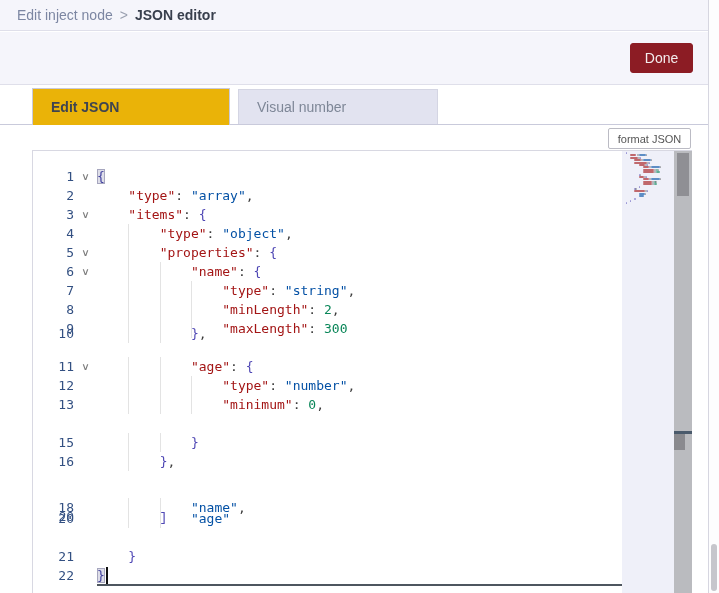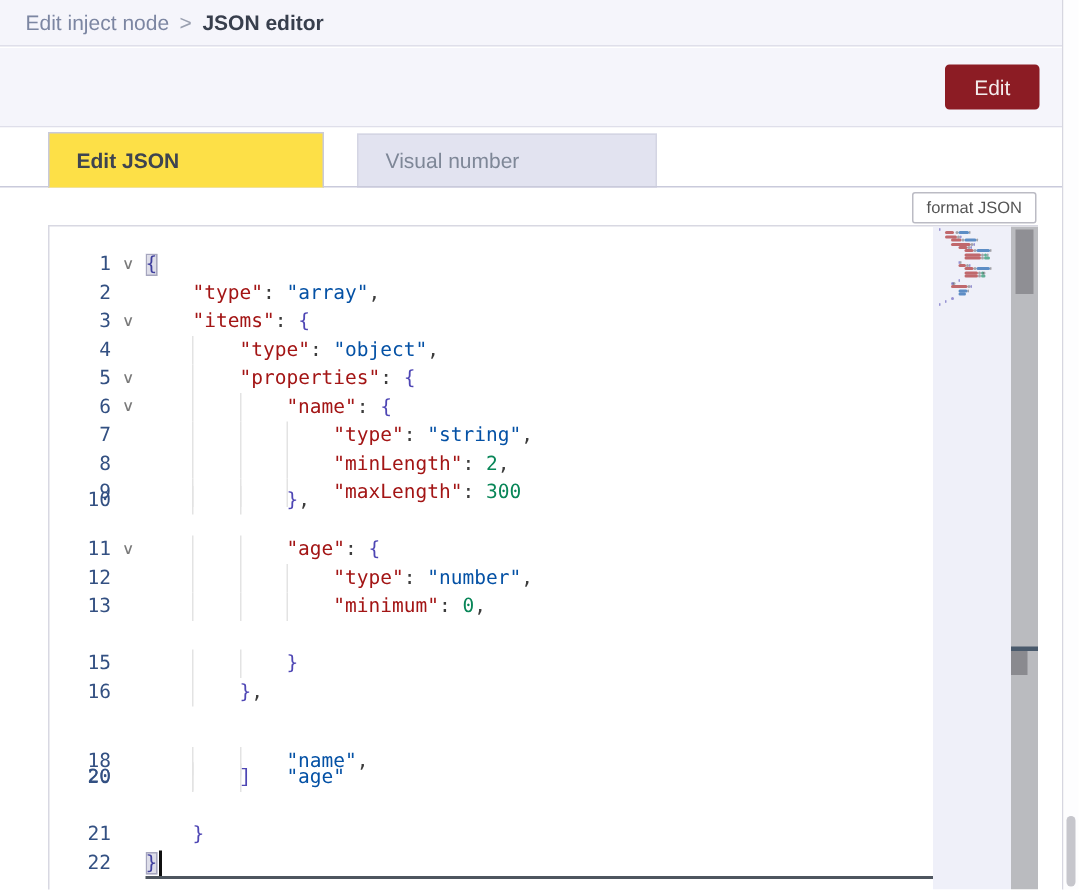--- a/index.html
+++ b/index.html
@@ -22,21 +22,21 @@
   
   .action-bar{position:absolute;left:0;top:32px;width:100%;height:52px;background:#F5F5FB;border-bottom:1px solid #DFDFEA;}
   .btn{position:absolute;top:11px;height:30px;box-sizing:border-box;font-size:14px;display:flex;align-items:center;justify-content:center;border-radius:3px;cursor:pointer;}
   .btn-cancel{left:543px;width:72px;background:#fff;border:1px solid #CDCDD7;color:#8A93A3;}
   .btn-done{left:630px;width:63px;background:var(--done-bg,#8C1C24);border:1px solid var(--done-bg,#8C1C24);color:#F3ECEC;}
 
   
   .content{position:absolute;left:0;top:85px;width:100%;height:508px;background:#fff;}
   .tabline{position:absolute;left:0;top:39px;width:100%;height:1px;background:#C9CADB;z-index:1;}
   .tab{position:absolute;box-sizing:border-box;display:flex;align-items:center;padding-left:18px;font-size:14px;cursor:pointer;}
-  .tab-active{left:32px;top:3px;width:184px;height:37px;background:#fde047;border:1px solid #C9CADB;border-bottom:none;color:#3E4450;font-weight:bold;z-index:2;}
+  .tab-active{left:32px;top:3px;width:198px;height:37px;background:#eab308;border:1px solid #C9CADB;border-bottom:none;color:#3E4450;font-weight:bold;z-index:2;}
   .tab-inactive{left:238px;top:4px;width:200px;height:36px;background:#E2E3F0;border:1px solid #D4D5E3;color:#7E8797;z-index:0;}
 
   .format-btn{position:absolute;left:608px;top:43px;width:83px;height:21px;box-sizing:border-box;background:#fff;border:1px solid #BBBBC4;border-radius:2px;color:#555;font-size:11px;display:flex;align-items:center;justify-content:center;cursor:pointer;z-index:2;}
 
   
   .editor{position:absolute;left:32px;top:65px;width:660px;height:443px;box-sizing:border-box;border-top:1px solid #D8D8E2;border-left:1px solid #D8D8E2;background:#fff;overflow:hidden;}
   .assistant{position:absolute;left:62px;top:2px;height:14px;display:flex;align-items:center;gap:4px;font-size:11.5px;color:#2A2A2A;cursor:pointer;white-space:nowrap;z-index:3;}
   .assistant svg{display:block;}
 
   .code-lines{position:absolute;left:0;top:0;width:589px;height:100%;}
@@ -73,21 +73,21 @@
 
 <div class="dialog">
 
   <div class="breadcrumb-bar">
     <span class="bc-parent">Edit inject node</span>
     <span class="bc-sep">&gt;</span>
     <span class="bc-current">JSON editor</span>
   </div>
 
   <div class="action-bar">
-    <div class="btn btn-done">Edit</div>
+    <div class="btn btn-done">Done</div>
   </div>
 
   <div class="content">
     <div class="tabline"></div>
     <div class="tab tab-active">Edit JSON</div>
     <div class="tab tab-inactive">Visual number</div>
 
     <div class="format-btn">format JSON</div>
 
     <div class="editor">

